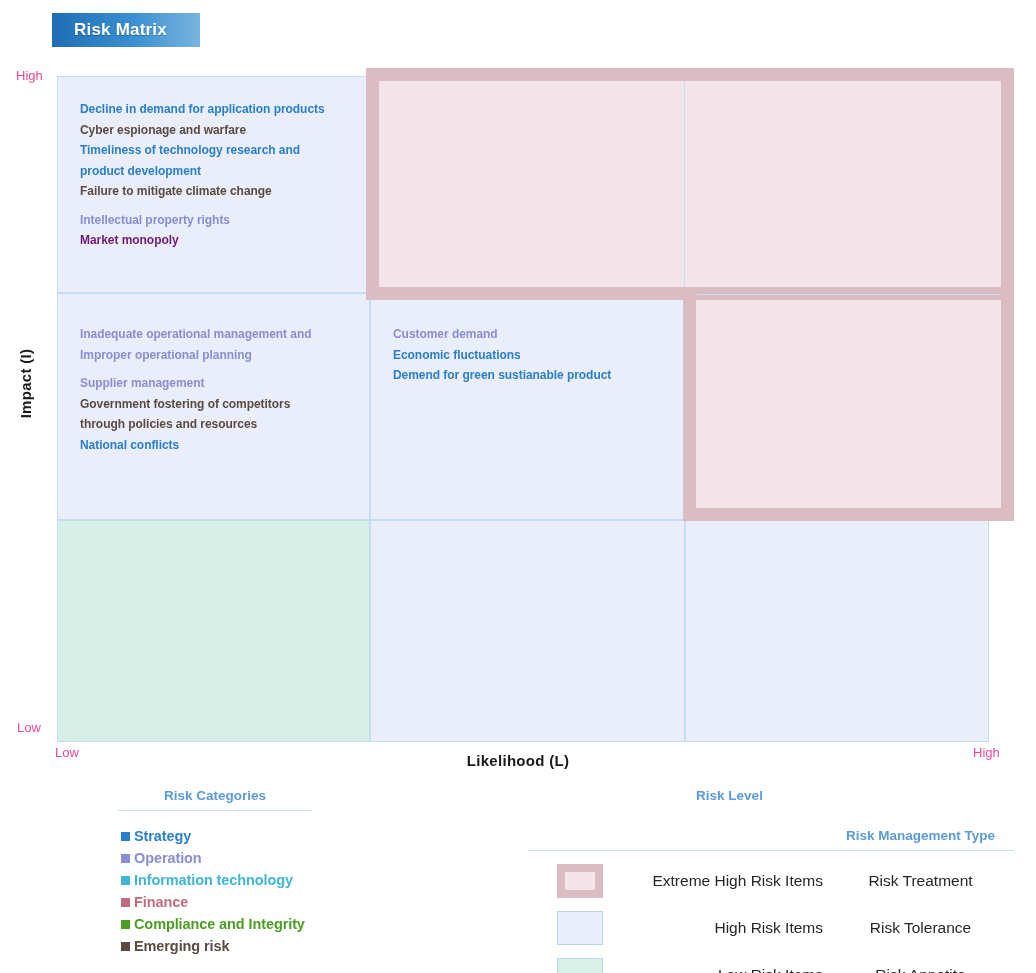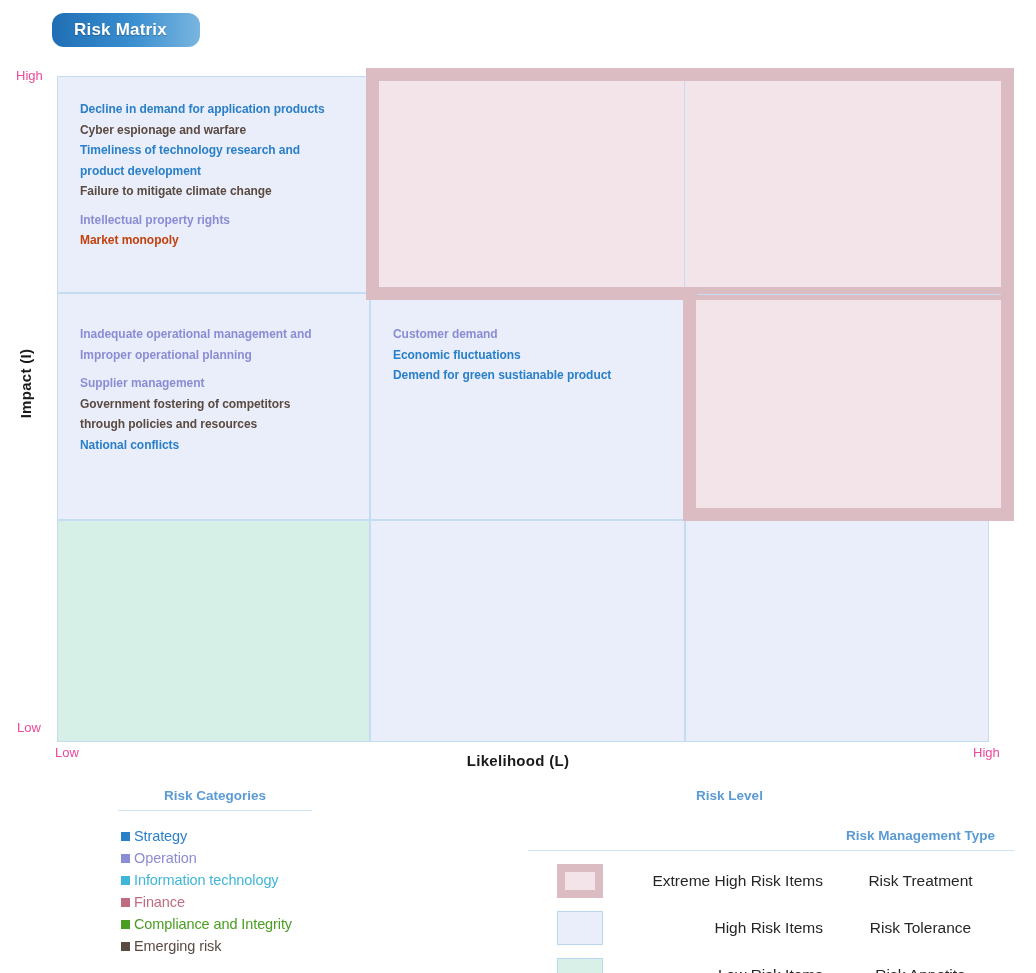--- a/index.html
+++ b/index.html
@@ -18,21 +18,20 @@
     left: 52px; top: 13px;
     width: 148px; height: 34px;
     background: linear-gradient(to right, #1f6eb5 0%, #3a8fd0 55%, #79b5df 100%);
     display: flex; align-items: center;
     padding-left: 22px;
     color: #ffffff;
     font-size: 17px;
     font-weight: bold;
     letter-spacing: .2px;
     text-shadow: 0 1px 1px rgba(0,0,0,.25);
-    border-radius: 12px;
   }
 
   
   .axis-end {
     position: absolute;
     color: #ec4899;
     font-size: 13px;
     font-weight: normal;
   }
   #y-high { left: 16px; top: 68px; }
@@ -81,21 +80,21 @@
 
   .risk-item {
     font-size: 12px;
     font-weight: bold;
     line-height: 20.5px;
     white-space: pre-line;
     letter-spacing: -.05px;
   }
   .cat-strategy   { color: #2a7fc9; }
   .cat-operation  { color: #8b8dd4; margin-top: 8px; }
-  .cat-compliance { color: #c2410c; }
+  .cat-compliance { color: #701a75; }
   .cat-emerging   { color: #5a4a42; }
 
   
   .overlay {
     position: absolute;
     background: #f2e4e9;
     border: 13px solid #dcbcc3;
     pointer-events: none;
   }
   #overlay-top   { left: 366px; top: 68px;  width: 648px; height: 232px; }
@@ -128,21 +127,21 @@
     line-height: 22px;
     padding-left: 3px;
   }
   .cat-swatch {
     width: 9px; height: 9px;
     margin-right: 4px;
     flex: 0 0 auto;
   }
   .cat-label {
     font-size: 14.5px;
-    font-weight: normal;
+    font-weight: bold;
     letter-spacing: -.1px;
     text-align: right;
   }
 
   #legend-levels {
     position: absolute;
     left: 528px; top: 788px;
     width: 486px;
   }
   #levels-head {

